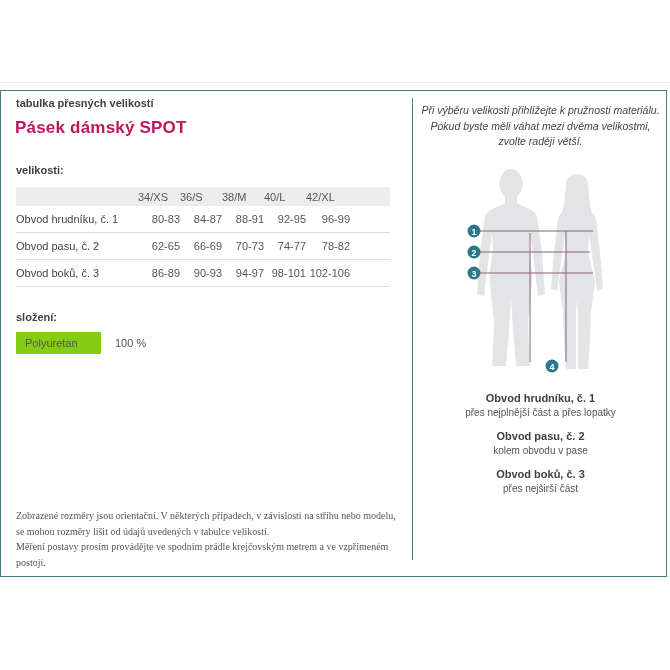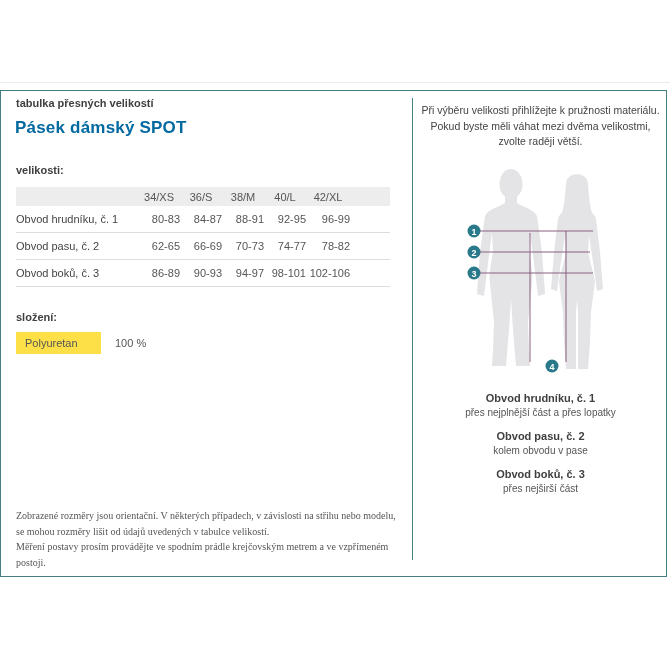--- a/index.html
+++ b/index.html
@@ -10,46 +10,46 @@
   }
   .abs{position:absolute;}
   
   .top-rule{left:0;top:82px;width:670px;height:1px;background:#ececec;}
   
   .panel{left:0;top:90px;width:667px;height:487px;border:1px solid #457e80;background:#fff;box-sizing:border-box;}
   .divider{left:412px;top:98px;width:1px;height:462px;background:#4a8384;}
 
   
   .eyebrow{left:16px;top:97px;font-size:11px;font-weight:600;color:#3f3f3f;}
-  .title{left:15px;top:118px;font-size:17px;font-weight:bold;color:#0369a1;letter-spacing:.2px;}
+  .title{left:15px;top:118px;font-size:17px;font-weight:bold;color:#be185d;letter-spacing:.2px;}
   .section-label{font-size:11px;font-weight:bold;color:#3f3f3f;}
   .sizes-label{left:16px;top:164px;}
   .composition-label{left:16px;top:311px;}
 
   table.size-table{left:16px;top:187px;border-collapse:collapse;width:374px;table-layout:fixed;}
   table.size-table th{
     background:#ededed;font-weight:normal;color:#555;font-size:11px;
-    height:19px;padding:0;text-align:center;
+    height:19px;padding:0;text-align:left;
   }
   table.size-table td{
     font-size:11px;color:#555;height:26px;padding:0;text-align:right;
     border-bottom:1px solid #ddd;
   }
   table.size-table .lbl{text-align:left;color:#444;}
 
-  .comp-box{left:16px;top:332px;width:85px;height:22px;background:#fde047;
+  .comp-box{left:16px;top:332px;width:85px;height:22px;background:#84cc16;
     font-size:11px;color:#555;line-height:22px;padding-left:9px;box-sizing:border-box;}
   .comp-pct{left:115px;top:332px;height:22px;line-height:22px;font-size:11px;color:#555;}
 
   .notes{left:16px;top:508px;width:392px;font-size:10px;color:#555;font-family:Liberation Serif, serif;}
   .notes div{line-height:15.5px;}
 
   
   .intro{left:413px;top:103px;width:255px;text-align:center;font-size:10.5px;color:#444;}
-  .intro div{line-height:15.5px;}
+  .intro div{line-height:15.5px;font-style:italic;}
 
   .figure-svg{left:440px;top:163px;}
 
   .legend{left:413px;top:391px;width:255px;text-align:center;}
   .legend .lg-title{font-size:11px;font-weight:bold;color:#3f3f3f;line-height:14px;margin-top:9px;}
   .legend .lg-item:first-child .lg-title{margin-top:0;}
   .legend .lg-desc{font-size:10px;color:#555;line-height:14px;margin-top:1px;}
 </style>
 </head>
 <body>

